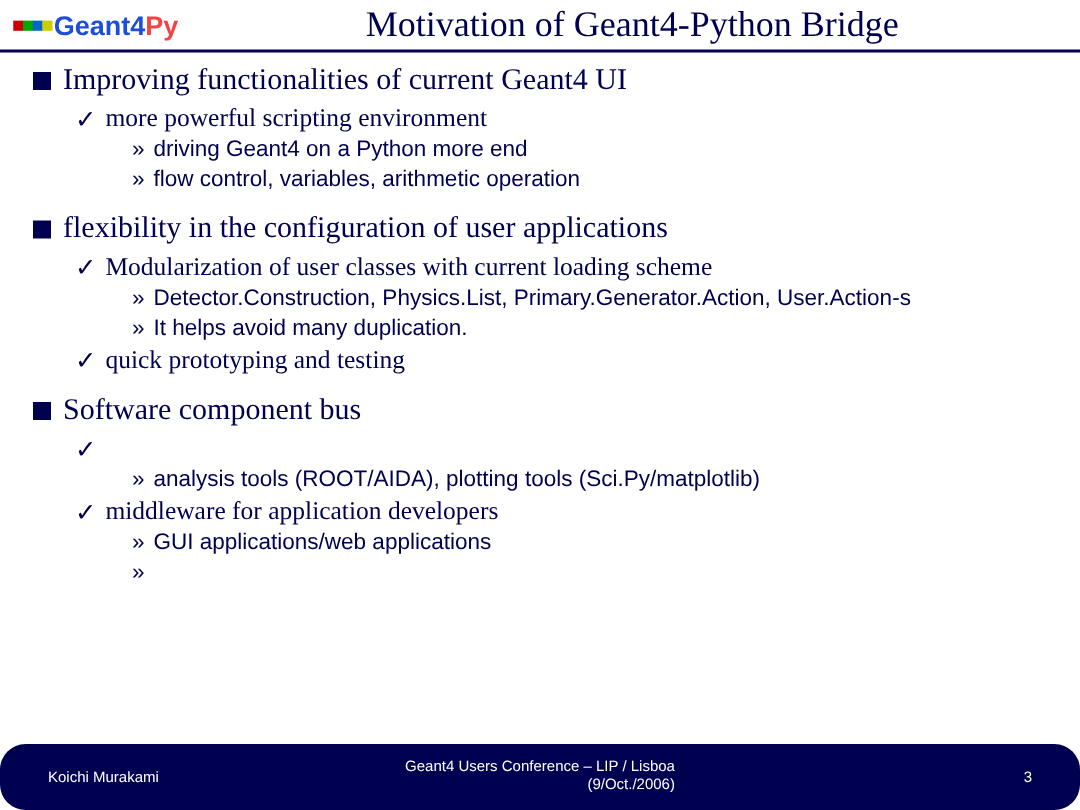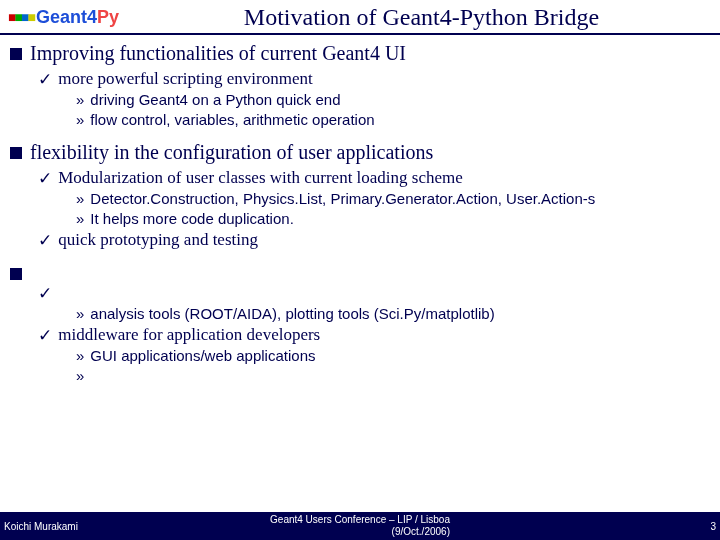--- a/index.html
+++ b/index.html
@@ -38,21 +38,21 @@
   .logo-text .py { color: #ef4444; }
   .title {
     font-size: 24px;
     color: #000050;
     font-family: Georgia, serif;
     flex: 1;
     text-align: center;
     padding-right: 16px;
   }
   .content {
-    padding: 6px 20px 0 16px;
+    padding: 6px 20px 0 28px;
     font-size: 15px;
     line-height: 1.25;
   }
   .lvl1 { margin-bottom: 10px; }
   .lvl1-line {
     font-size: 20px;
     display: flex;
     align-items: flex-start;
     gap: 8px;
     margin-left: -6px;
@@ -71,29 +71,30 @@
     margin-left: 38px;
     font-size: 15px;
     font-family: Verdana, Arial, sans-serif;
     font-weight: 400;
   }
   .lvl3-line { display: flex; gap: 6px; align-items: flex-start; margin-top: 1px; }
   .raquo { flex-shrink: 0; }
   .footer {
     position: absolute;
     bottom: 0; left: 0; right: 0;
-    height: 28px;
+    height: 44px;
     background: #000050;
     color: #fff;
     font-family: Arial, sans-serif;
     font-size: 10px;
     display: flex;
     align-items: center;
     justify-content: space-between;
-    padding: 0 4px;
+    padding: 0 32px;
+    border-radius: 17px;
   }
   .footer-center {
     position: absolute;
     left: 50%; transform: translateX(-50%);
     text-align: right;
     line-height: 1.2;
   }
 </style>
 </head>
 <body>
@@ -118,21 +119,21 @@
         <span>Improving functionalities of current Geant4 UI</span>
       </div>
     <div class="lvl2">
       <div class="lvl2-line">
           <span class="ck">✓</span>
           <span>more powerful scripting environment</span>
         </div>
       <div class="lvl3">
         <div class="lvl3-line">
             <span class="raquo">»</span>
-            <span>driving Geant4 on a Python quick end</span>
+            <span>driving Geant4 on a Python more end</span>
           </div>
         <div class="lvl3-line">
             <span class="raquo">»</span>
             <span>flow control, variables, arithmetic operation</span>
           </div>
       </div>
     </div>
   </div>
 
   <div class="lvl1">
@@ -145,33 +146,34 @@
           <span class="ck">✓</span>
           <span>Modularization of user classes with current loading scheme</span>
         </div>
       <div class="lvl3">
         <div class="lvl3-line">
             <span class="raquo">»</span>
             <span>Detector.Construction, Physics.List, Primary.Generator.Action, User.Action-s</span>
           </div>
         <div class="lvl3-line">
             <span class="raquo">»</span>
-            <span>It helps more code duplication.</span>
+            <span>It helps avoid many duplication.</span>
           </div>
       </div>
       <div class="lvl2-line">
           <span class="ck">✓</span>
           <span>quick prototyping and testing</span>
         </div>
     </div>
   </div>
 
   <div class="lvl1">
     <div class="lvl1-line">
         <span class="sq"></span>
+        <span>Software component bus</span>
       </div>
     <div class="lvl2">
       <div class="lvl2-line">
           <span class="ck">✓</span>
         </div>
       <div class="lvl3">
         <div class="lvl3-line">
             <span class="raquo">»</span>
             <span> analysis tools (ROOT/AIDA), plotting tools (Sci.Py/matplotlib)</span>
           </div>

